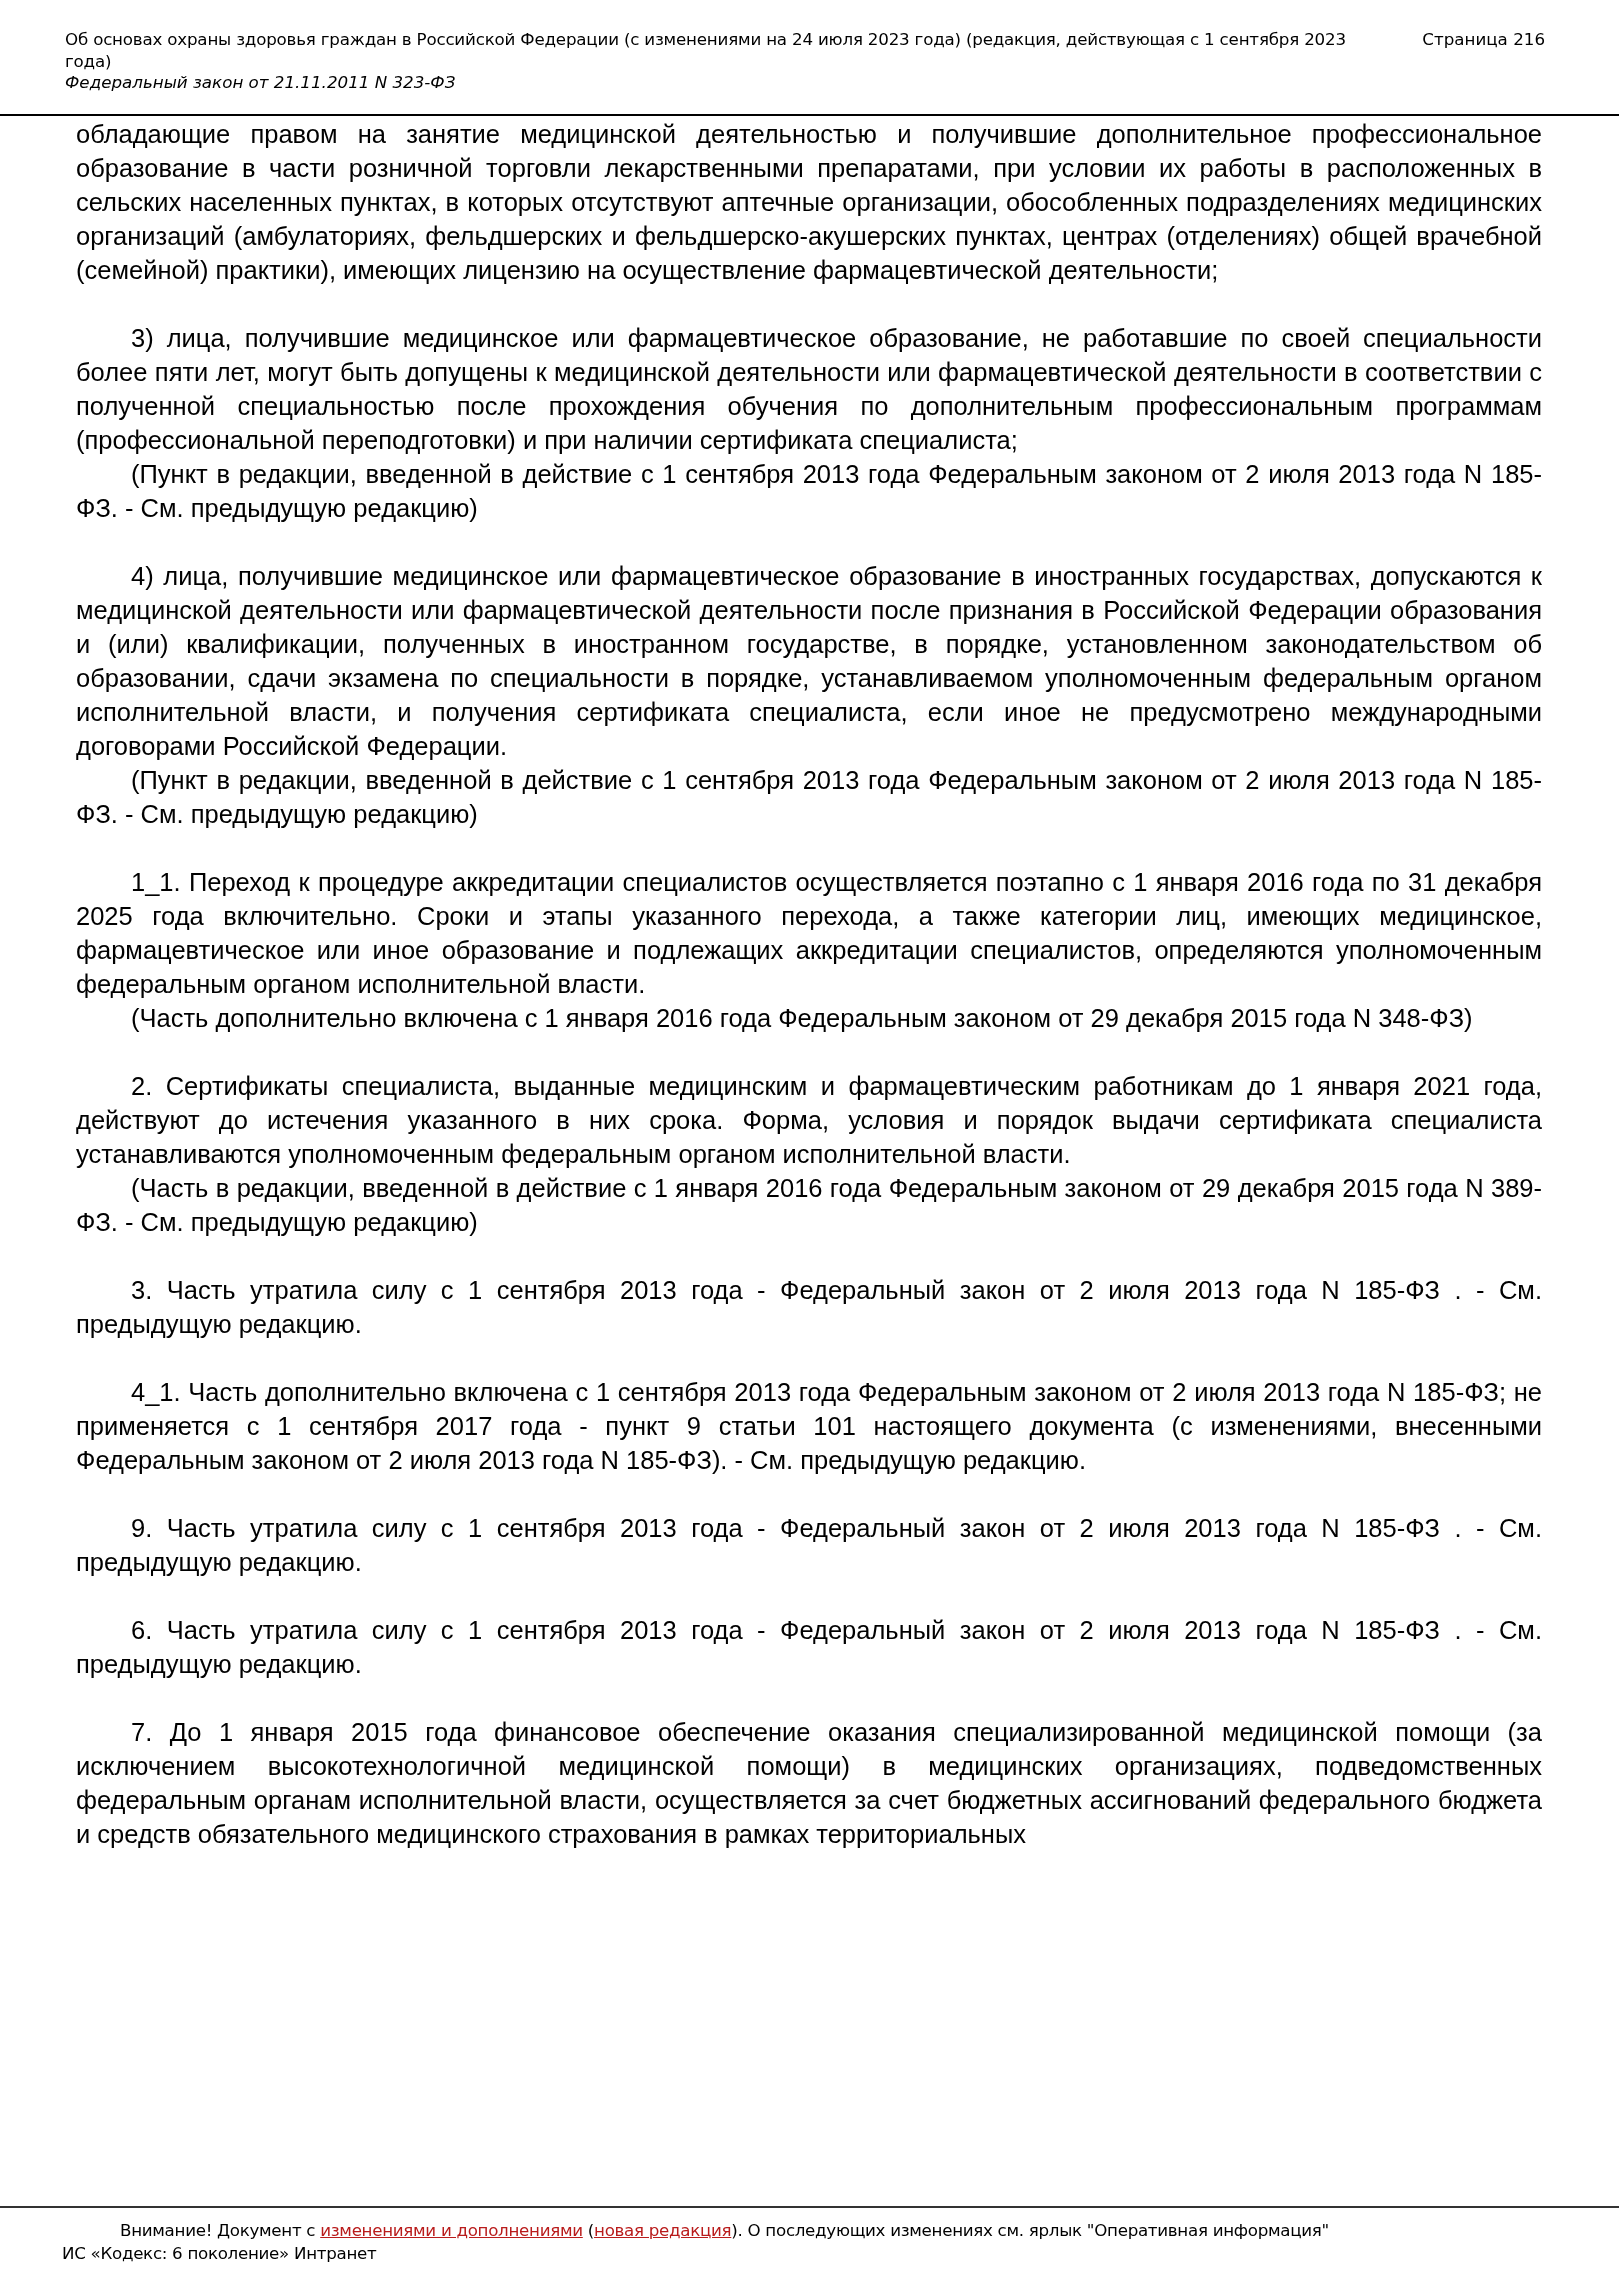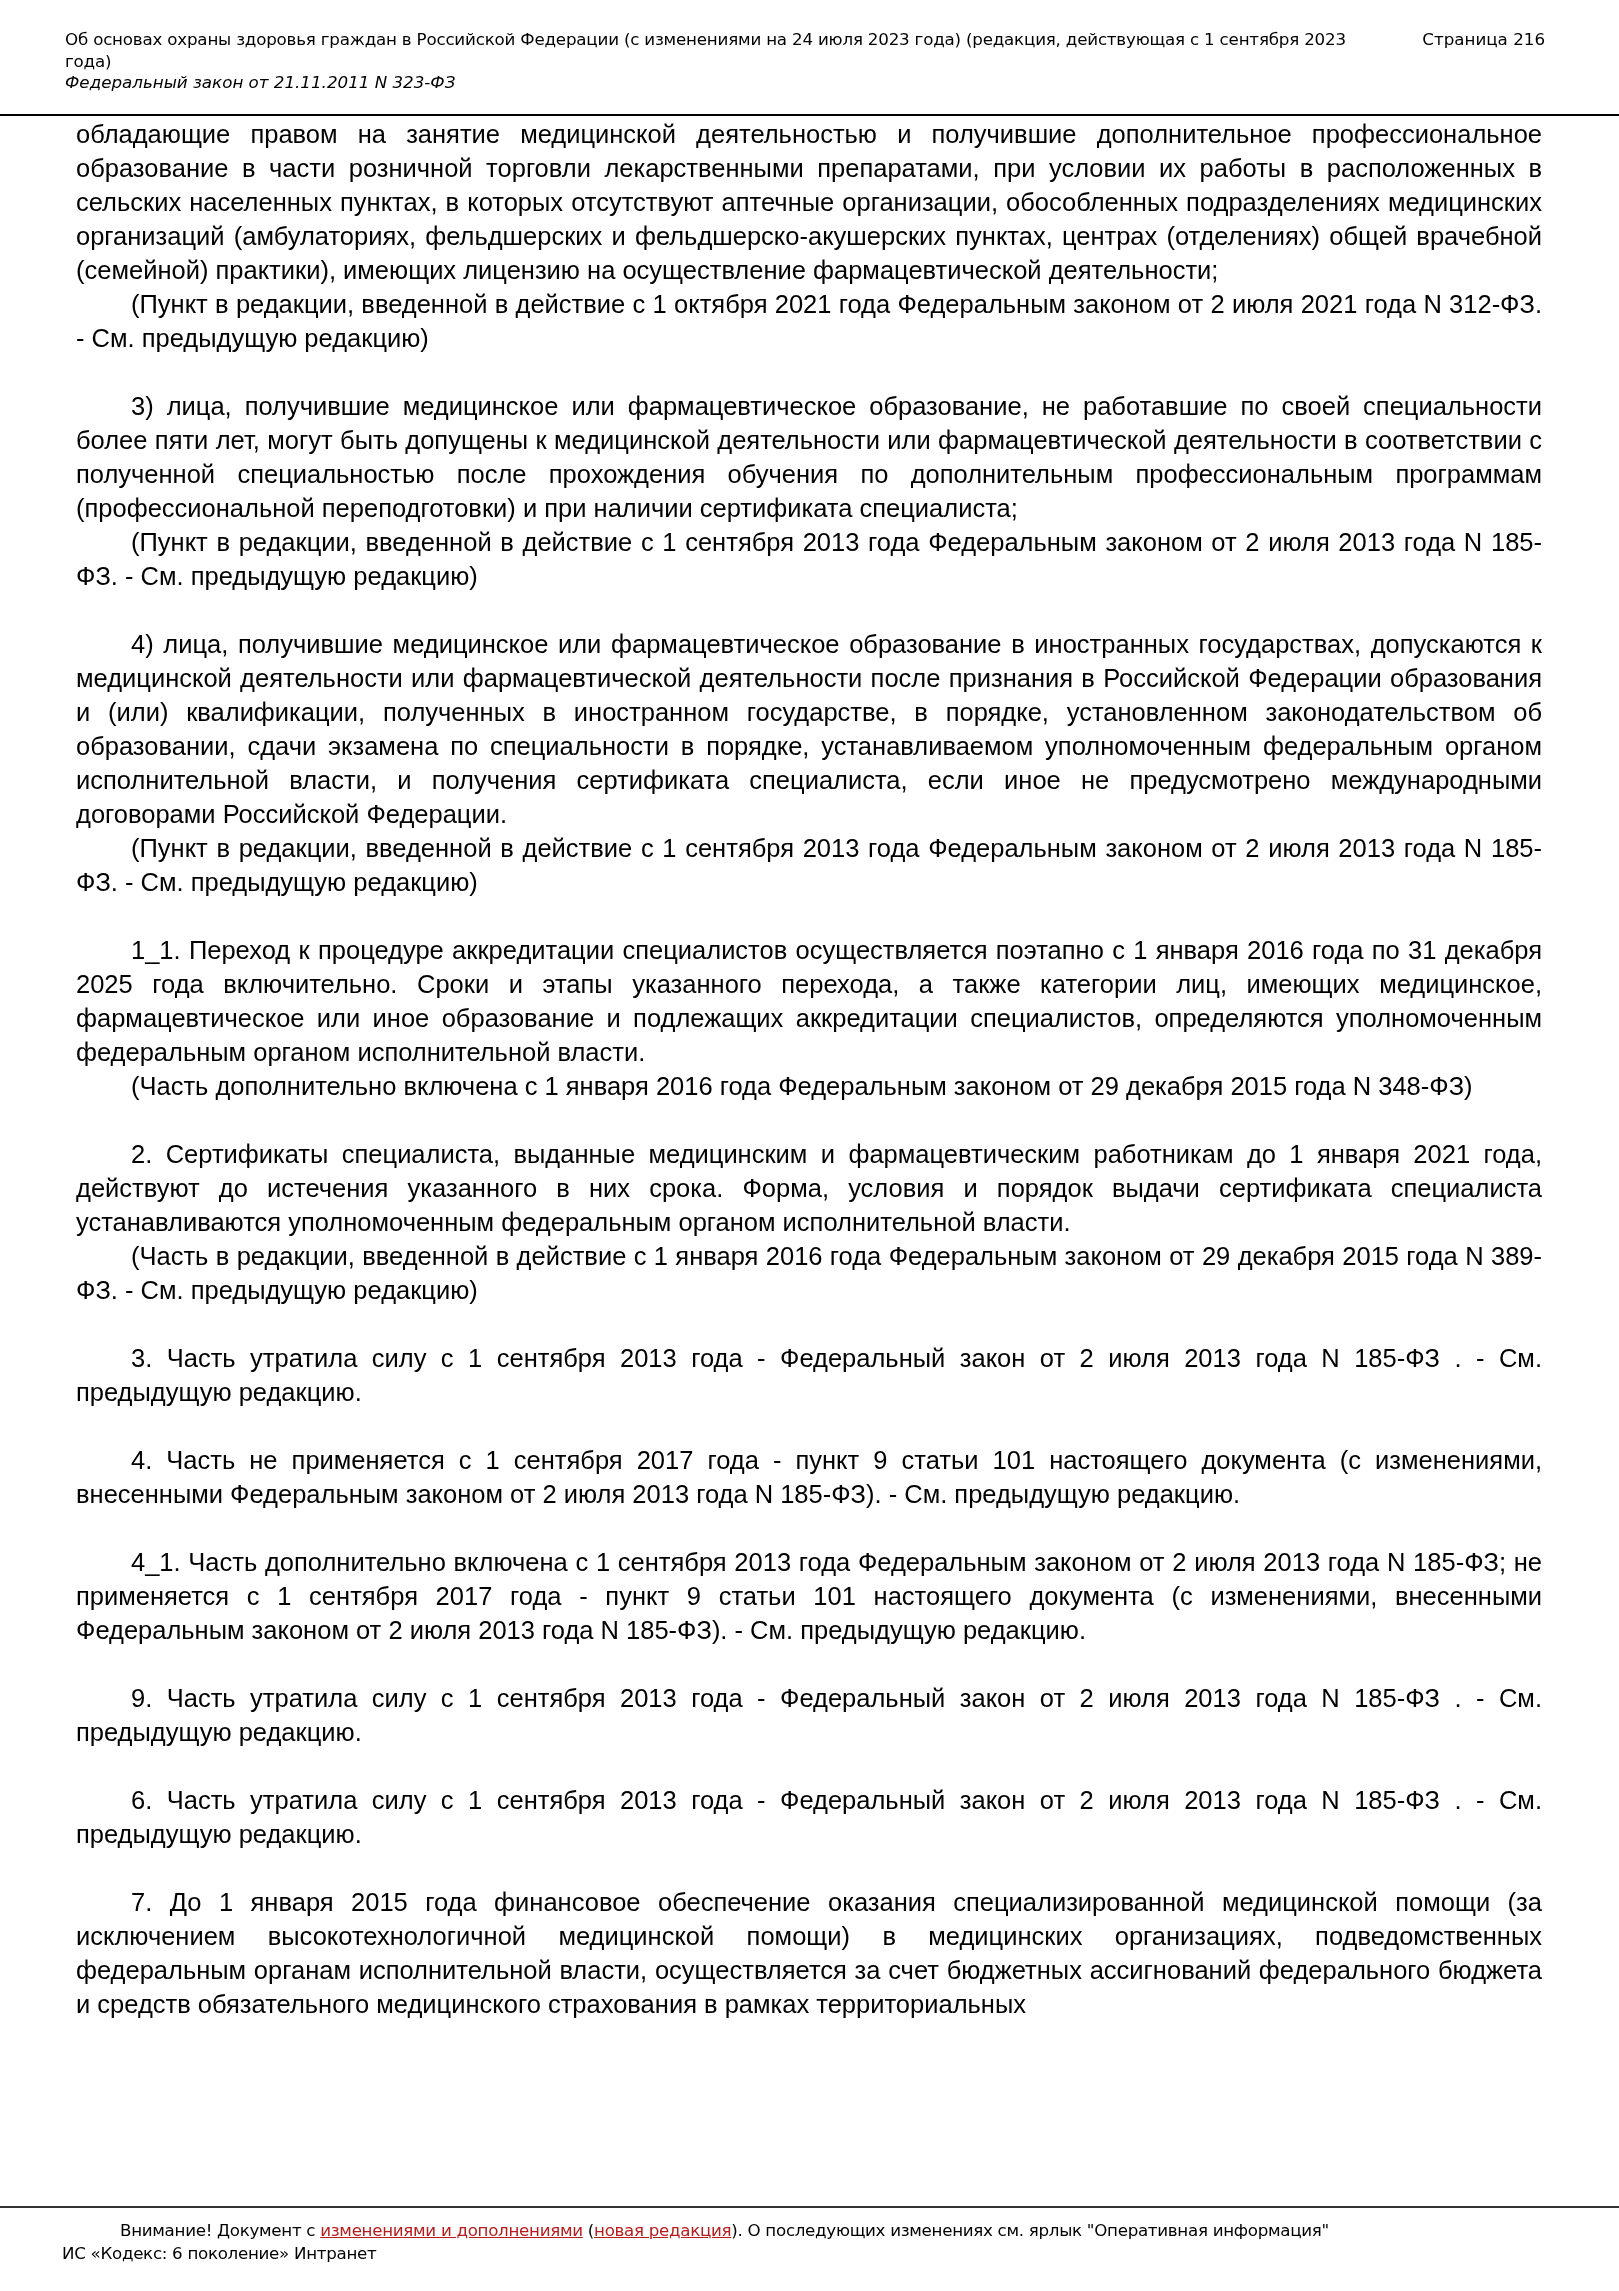--- a/index.html
+++ b/index.html
@@ -24,43 +24,39 @@
 <div class="header">
   <div class="header-page">Страница 216</div>
   <div class="header-title">Об основах охраны здоровья граждан в Российской Федерации (с изменениями на 24 июля 2023 года) (редакция, действующая с 1 сентября 2023 года)</div>
   <div class="header-law">Федеральный закон от 21.11.2011 N 323-ФЗ</div>
 </div>
 <div class="rule-top"></div>
 
 <div class="content">
   <div class="block">
     <p class="cont">обладающие правом на занятие медицинской деятельностью и получившие дополнительное профессиональное образование в части розничной торговли лекарственными препаратами, при условии их работы в расположенных в сельских населенных пунктах, в которых отсутствуют аптечные организации, обособленных подразделениях медицинских организаций (амбулаториях, фельдшерских и фельдшерско-акушерских пунктах, центрах (отделениях) общей врачебной (семейной) практики), имеющих лицензию на осуществление фармацевтической деятельности;</p>
-    <p>(Пункт в редакции, введенной в действие с 1 октября 2021 года Федеральным законом от 2 июля 2021 года N 312-ФЗ. - См. предыдущую редакцию)</p>
   </div>
   <div class="block">
     <p>3) лица, получившие медицинское или фармацевтическое образование, не работавшие по своей специальности более пяти лет, могут быть допущены к медицинской деятельности или фармацевтической деятельности в соответствии с полученной специальностью после прохождения обучения по дополнительным профессиональным программам (профессиональной переподготовки) и при наличии сертификата специалиста;</p>
     <p>(Пункт в редакции, введенной в действие с 1 сентября 2013 года Федеральным законом от 2 июля 2013 года N 185-ФЗ. - См. предыдущую редакцию)</p>
   </div>
   <div class="block">
     <p>4) лица, получившие медицинское или фармацевтическое образование в иностранных государствах, допускаются к медицинской деятельности или фармацевтической деятельности после признания в Российской Федерации образования и (или) квалификации, полученных в иностранном государстве, в порядке, установленном законодательством об образовании, сдачи экзамена по специальности в порядке, устанавливаемом уполномоченным федеральным органом исполнительной власти, и получения сертификата специалиста, если иное не предусмотрено международными договорами Российской Федерации.</p>
     <p>(Пункт в редакции, введенной в действие с 1 сентября 2013 года Федеральным законом от 2 июля 2013 года N 185-ФЗ. - См. предыдущую редакцию)</p>
   </div>
   <div class="block">
     <p>1_1. Переход к процедуре аккредитации специалистов осуществляется поэтапно с 1 января 2016 года по 31 декабря 2025 года включительно. Сроки и этапы указанного перехода, а также категории лиц, имеющих медицинское, фармацевтическое или иное образование и подлежащих аккредитации специалистов, определяются уполномоченным федеральным органом исполнительной власти.</p>
     <p>(Часть дополнительно включена с 1 января 2016 года Федеральным законом от 29 декабря 2015 года N 348-ФЗ)</p>
   </div>
   <div class="block">
     <p>2. Сертификаты специалиста, выданные медицинским и фармацевтическим работникам до 1 января 2021 года, действуют до истечения указанного в них срока. Форма, условия и порядок выдачи сертификата специалиста устанавливаются уполномоченным федеральным органом исполнительной власти.</p>
     <p>(Часть в редакции, введенной в действие с 1 января 2016 года Федеральным законом от 29 декабря 2015 года N 389-ФЗ. - См. предыдущую редакцию)</p>
   </div>
   <div class="block">
     <p>3. Часть утратила силу с 1 сентября 2013 года - Федеральный закон от 2 июля 2013 года N 185-ФЗ . - См. предыдущую редакцию.</p>
-  </div>
-  <div class="block">
-    <p>4. Часть не применяется с 1 сентября 2017 года - пункт 9 статьи 101 настоящего документа (с изменениями, внесенными Федеральным законом от 2 июля 2013 года N 185-ФЗ). - См. предыдущую редакцию.</p>
   </div>
   <div class="block">
     <p>4_1. Часть дополнительно включена с 1 сентября 2013 года Федеральным законом от 2 июля 2013 года N 185-ФЗ; не применяется с 1 сентября 2017 года - пункт 9 статьи 101 настоящего документа (с изменениями, внесенными Федеральным законом от 2 июля 2013 года N 185-ФЗ). - См. предыдущую редакцию.</p>
   </div>
   <div class="block">
     <p>9. Часть утратила силу с 1 сентября 2013 года - Федеральный закон от 2 июля 2013 года N 185-ФЗ . - См. предыдущую редакцию.</p>
   </div>
   <div class="block">
     <p>6. Часть утратила силу с 1 сентября 2013 года - Федеральный закон от 2 июля 2013 года N 185-ФЗ . - См. предыдущую редакцию.</p>
   </div>

